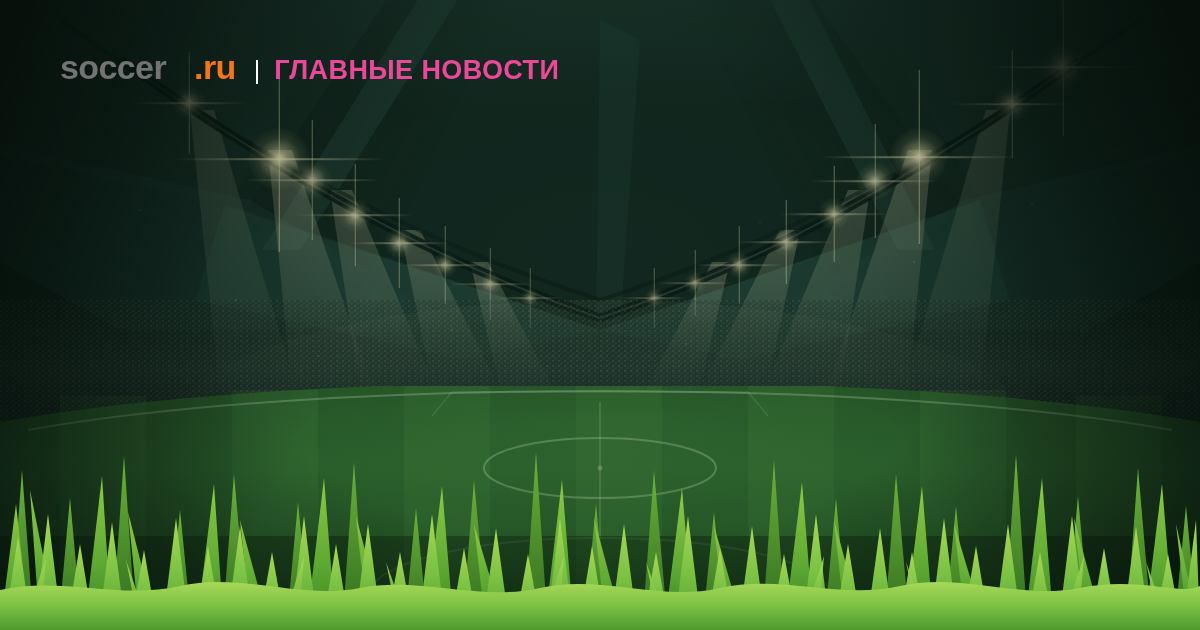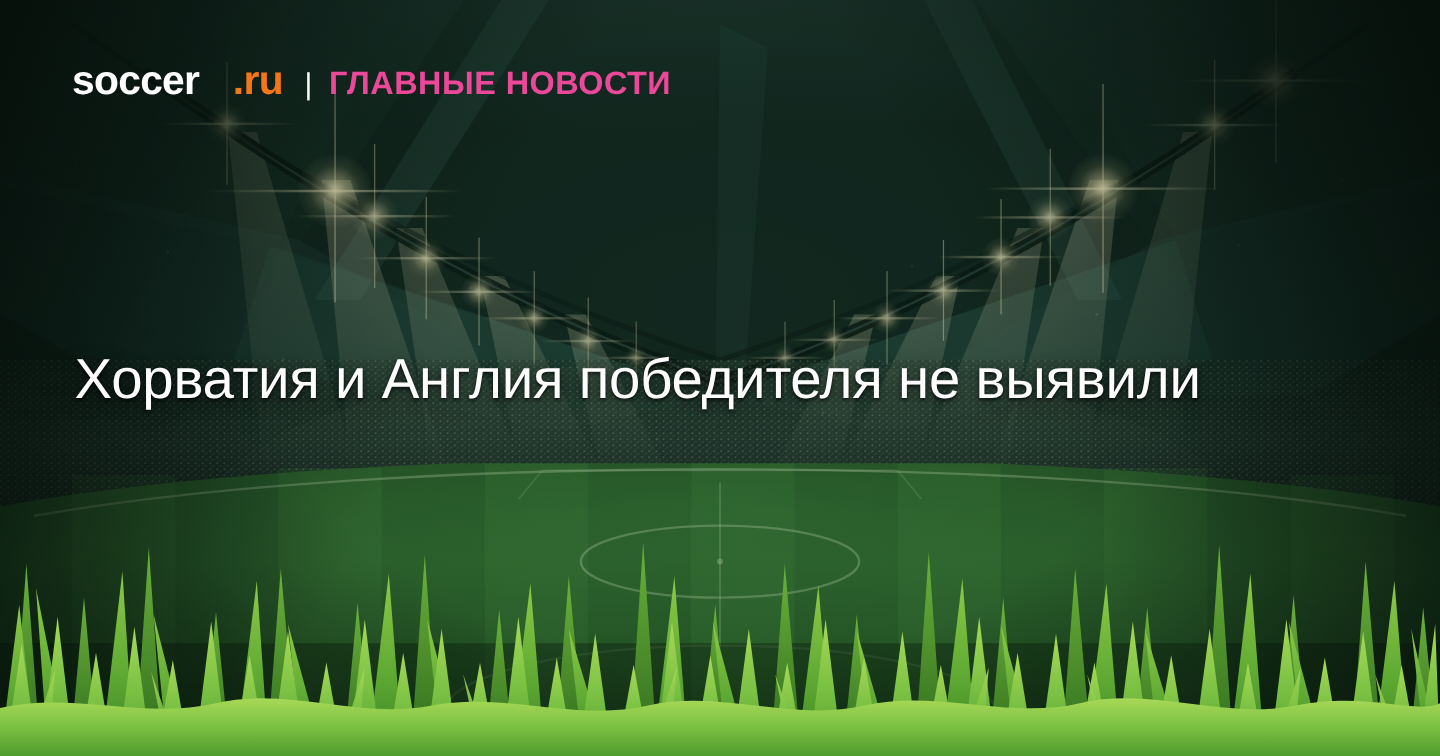--- a/index.html
+++ b/index.html
@@ -72,21 +72,21 @@
   
   .header{
     position:absolute;left:60px;top:50px;
     display:flex;align-items:baseline;gap:0;
     z-index:40;
   }
   .logo{
     font-size:34px;font-weight:700;letter-spacing:-0.6px;
     line-height:1;white-space:nowrap;
   }
-  .logo .g{color:#ffffff;}
+  .logo .g{color:#737373;}
   .logo .o{color:#f4761a;margin-left:28px;}
   .hdr-sep{
     color:#ffffff;font-size:25px;font-weight:400;
     margin:0 14px 0 18px;line-height:1;
   }
   .hdr-kicker{
     color:#ec4899;font-size:27px;font-weight:700;
     letter-spacing:.4px;line-height:1;white-space:nowrap;
   }
 
@@ -424,15 +424,14 @@
   </div>
 
   <div class="header">
     <div class="logo">
       <span class="g">soccer</span><span class="o">.ru</span>
     </div>
     <span class="hdr-sep">|</span>
     <span class="hdr-kicker">ГЛАВНЫЕ НОВОСТИ</span>
   </div>
 
-  <h1 class="headline">Хорватия и Англия победителя не выявили</h1>
 
 </div>
 
 </body></html>

